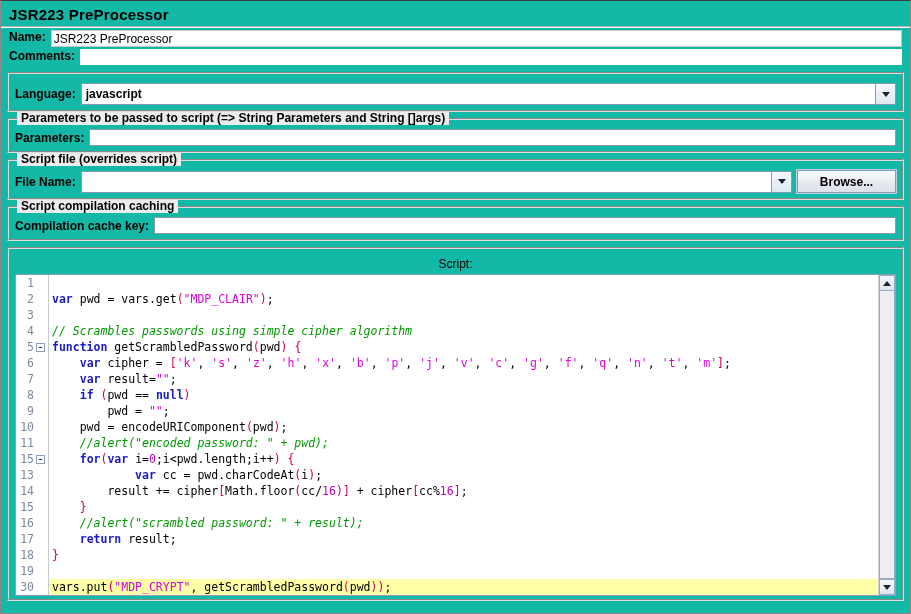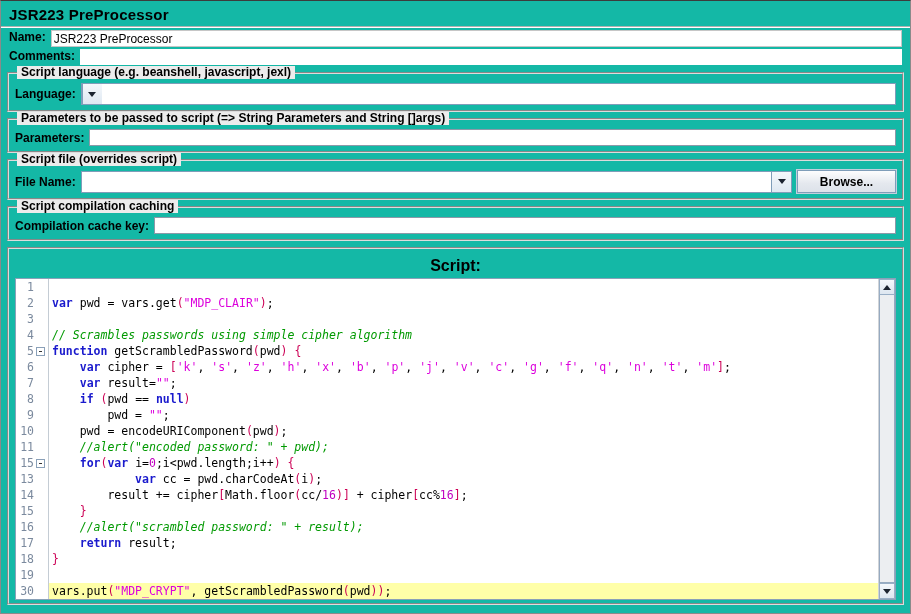--- a/index.html
+++ b/index.html
@@ -22,21 +22,21 @@
 
   
   .combo { flex:1; display:flex; height:22px; border:1px solid #7f9db9; background:#fff; align-items:stretch; }
   .combo .cval { flex:1; font-size:12px; font-weight:bold; color:#000; padding:3px 4px 0 4px; white-space:nowrap; overflow:hidden; }
   .combo .cbtn { width:20px; border-left:1px solid #7f9db9; background:linear-gradient(#f4f8fc,#dfe8f2); display:flex; align-items:center; justify-content:center; }
   .tri-down { width:0; height:0; border-left:4px solid transparent; border-right:4px solid transparent; border-top:5px solid #1c2430; }
   .tri-up { width:0; height:0; border-left:4px solid transparent; border-right:4px solid transparent; border-bottom:5px solid #1c2430; }
 
   .btn { height:23px; min-width:99px; border:1px solid #7f9db9; outline:1px solid #c2cfdd; background:linear-gradient(#fdfdfe,#e4e8ee 60%, #dde2ea); font:bold 12px "Liberation Sans",sans-serif; color:#000; padding:0 12px; }
 
-  .script-label { text-align:center; font-size:16px; font-weight:bold; padding:1px 0 3px 0; }
+  .script-label { text-align:center; font-size:12px; font-weight:normal; padding:1px 0 3px 0; }
 
   
   .editor { position:relative; margin:0 3px; height:322px; border:1px solid #89a1b8; background:#fff; display:flex; overflow:hidden; }
   .gutter { width:33px; background:#ffffff; border-right:1px solid #c4ccd4; font:11.5px/16px "DejaVu Sans Mono",monospace; color:#7b8a9e; flex:none; }
   .gutter .grow { height:16px; display:flex; align-items:center; }
   .gutter .gnum { width:18px; text-align:right; }
   .gutter .gfold { width:13px; display:flex; align-items:center; justify-content:center; }
   .foldbox { width:9px; height:9px; border:1px solid #8aa0b8; background:#fff; position:relative; }
   .foldbox::before { content:''; position:absolute; left:2px; right:2px; top:3px; height:1px; background:#333; }
   .codearea { flex:1; position:relative; font:11.5px/16px "DejaVu Sans Mono",monospace; white-space:pre; overflow:hidden; }
@@ -60,24 +60,24 @@
     <span class="lbl">Name:</span>
     <input class="txt" value="JSR223 PreProcessor" style="">
   </div>
 
   <div class="field-row" style="padding-top:1px;">
     <span class="lbl">Comments:</span>
     <input class="txt flat" value="" style="">
   </div>
 
   <div class="group">
-    <span class="gtitle">Script language (e.g. beanshell, javascript, jexl)</span>
     <div class="inner-row">
       <span class="lbl">Language:</span>
       <div class="combo">
+        <span class="cval">javascript</span>
         <span class="cbtn">
             <span class="tri-down"></span>
           </span>
       </div>
     </div>
   </div>
 
   <div class="group">
     <span class="gtitle">Parameters to be passed to script (=&gt; String Parameters and String []args)</span>
     <div class="inner-row">

